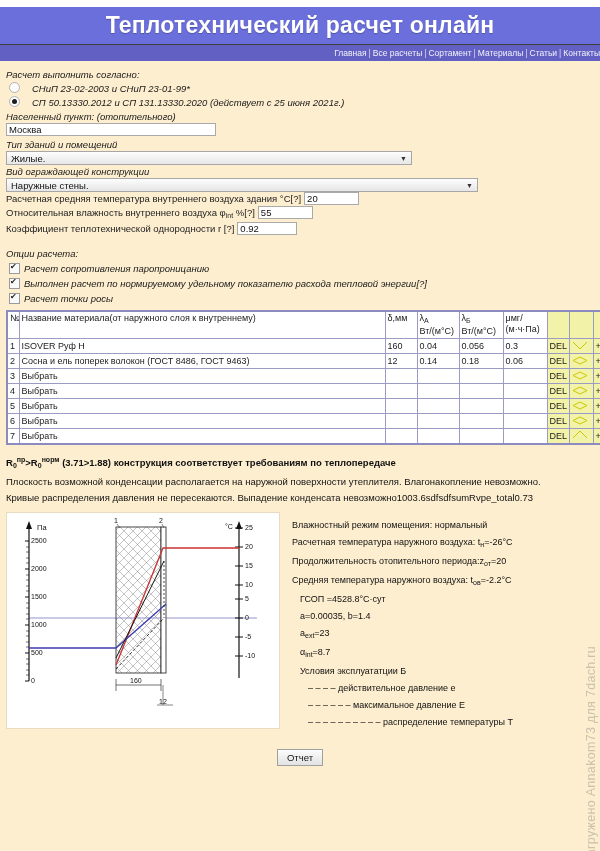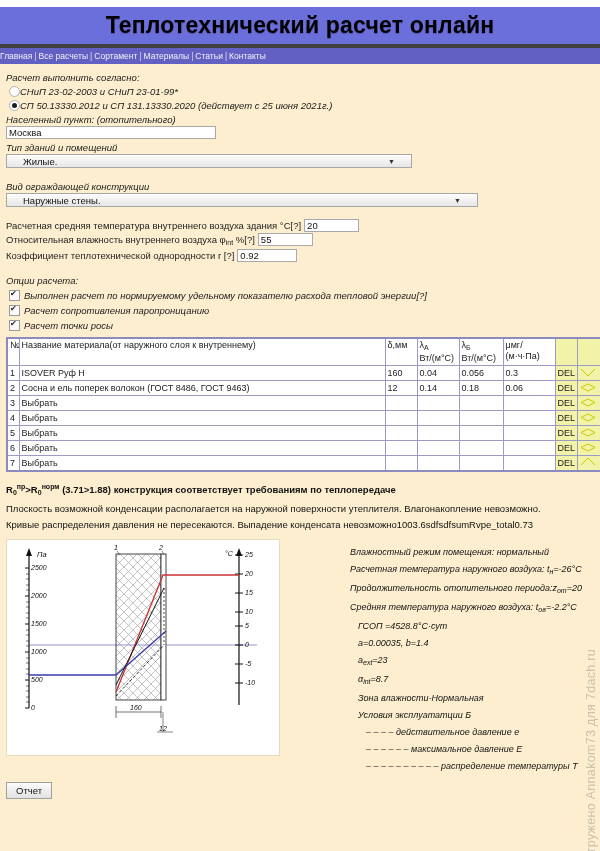--- a/index.html
+++ b/index.html
@@ -26,54 +26,54 @@
     background: #ffffff;
   }
   .header {
     background: #6b6fdc;
     height: 37px;
     display: flex;
     align-items: center;
     justify-content: center;
   }
   .header .title {
-    color: #000000;
+    color: #ffffff;
     font-size: 23px;
     font-weight: bold;
     letter-spacing: 0.2px;
     text-shadow: 0 1px 1px rgba(0,0,0,0.25);
   }
   .navbar {
     background: #6360c4;
     height: 16px;
     display: flex;
     align-items: center;
-    justify-content: flex-start;
-    border-top: 4px solid #404040;
+    justify-content: flex-end;
+    border-top: 1px solid #404040;
   }
   .navbar .navinner {
     color: #f0f0f8;
     font-size: 8.5px;
     white-space: nowrap;
   }
   .navbar .navlink { color: #f2f2fa; text-decoration: none; }
   .navbar .sep { color: #d8d8ee; padding: 0 2px; }
 
   
   .content {
     background: #fdeecf;
     padding: 7px 6px 0 6px;
     box-sizing: border-box;
     height: 807px;
     position: relative;
   }
   .lbl { font-size: 9.5px; color: #1a1a1a; line-height: 13px; display:block;font-style:italic; }
   .row { margin: 0 0 1px 0; display: flex; align-items: center; }
 
-  .radio-row { display: flex; align-items: center; gap: 0; margin: 1px 0 1px 3px; }
+  .radio-row { display: flex; gap: 12px; margin: 1px 0 1px 3px; }
   .radio {
     width: 9px; height: 9px; border-radius: 50%;
     border: 1px solid #b3b3b3; background: #fdfdfd;
     display: inline-block; position: relative; flex: none;
   }
   .radio.checked::after {
     content: ""; position: absolute; left: 2px; top: 2px;
     width: 5px; height: 5px; border-radius: 50%; background: #1c1c1c;
   }
   .text-input {
@@ -89,26 +89,26 @@
   }
   .inp-town { width: 210px; display:block; margin-bottom: 2px;}
   .inp-small { width: 55px; }
   .inp-mid { width: 60px; }
 
   .select {
     border: 1px solid #a7a7a7;
     background: linear-gradient(#fdfdfd, #e6e6e6);
     height: 14px;
     font-size: 9.5px;
-    padding: 0 16px;
+    padding: 0 4px;
     box-sizing: border-box;
     display: flex; align-items: center;
     justify-content: space-between;
     color: #111;
-    margin-bottom: 12px;
+    margin-bottom: 0;
   }
   .select .caret { font-size: 7px; color: #333; }
   .sel-a { width: 406px; }
   .sel-b { width: 472px; align-items: center; }
 
   .inline-lbl { font-size: 9.5px; margin-right: 3px; }
   .sub { font-size: 7px; vertical-align: -2px; }
 
   .chk-row { display: flex; align-items: center; gap: 4px; margin: 2px 0 2px 3px; }
   .chkbox {
@@ -146,54 +146,53 @@
     height: 26px;
     vertical-align: top;
     line-height: 11px;
     background: #ffffff;
   }
   .c-num { width: 12px; text-align: left; }
   .c-name { width: 366px; }
   .c-d { width: 32px; }
   .c-la { width: 42px; }
   .c-lb { width: 44px; }
-  .c-mu { width: 52px; }
+  .c-mu { width: 44px; }
   .c-del { width: 22px; background: #f2f2a8 !important; text-align:center; font-size:8px; }
   .c-ic { width: 24px; background: #f2f2a8 !important; text-align:center; }
   .c-plus { width: 14px; background: #f2f2a8 !important; text-align:center; font-size:9px; }
   .diamond { display:inline-block; width:16px; height:9px; }
 
   
   .res { margin-top: 7px; font-size: 9.5px; line-height: 16px; color:#111; }
   .res b { font-weight: bold; }
   .sup { font-size: 7px; vertical-align: 4px; }
   .sb { font-size: 7px; vertical-align: -2px; }
 
   
-  .lower { display: flex; margin-top: 6px; font-style: italic; }
+  .lower { display: flex; margin-top: 6px; }
   .chartbox {
     width: 272px; height: 215px;
     background: #ffffff;
     border: 1px solid #e7dcc2;
     position: relative;
     flex: none;
   }
   .rightcol {
     flex: 1;
-    padding-left: 28px;
+    padding-left: 12px;
     padding-top: 5px;
     font-size: 9px;
     line-height: 17px;
     color: #111;
     overflow: hidden;
-    margin-left: 42px;
   }
   .legend-line { white-space: nowrap; }
 
-  .btnwrap { margin-top: 7px; }
+  .btnwrap { text-align: center; margin-top: 18px; }
   .btn {
     display: inline-block;
     border: 1px solid #a0a0a0;
     background: linear-gradient(#fcfcfc, #e2e2e2);
     font-size: 9.5px;
     padding: 2px 9px;
     color: #111;
     font-family: "Liberation Sans", sans-serif;
   }
   .watermark {
@@ -264,25 +263,25 @@
 
     <div class="row" style="margin-top:3px;">
       <span class="inline-lbl">Коэффициент теплотехнической однородности r [?]</span>
       <input class="text-input inp-mid" value="0.92" style="">
     </div>
 
     <span class="lbl" style="margin-top:12px;">Опции расчета:</span>
 
     <div class="chk-row">
       <span class="chkbox"></span>
-      <span class="lbl">Выполнен расчет по нормируемому удельному показателю расхода тепловой энергии[?]</span>
+      <span class="lbl">Расчет сопротивления паропроницанию</span>
     </div>
     <div class="chk-row">
       <span class="chkbox"></span>
-      <span class="lbl">Расчет сопротивления паропроницанию</span>
+      <span class="lbl">Выполнен расчет по нормируемому удельному показателю расхода тепловой энергии[?]</span>
     </div>
     <div class="chk-row">
       <span class="chkbox"></span>
       <span class="lbl">Расчет точки росы</span>
     </div>
 
     <table class="mat">
       <thead>
         <tr>
           <th class="hdr c-num">№</th>
@@ -507,21 +506,20 @@
 
       <div class="rightcol">
         <div>Влажностный режим помещения: нормальный</div>
         <div><span>Расчетная температура наружного воздуха: t</span><span class="sb">н</span><span>=-26°C</span></div>
         <div><span>Продолжительность отопительного периода:z</span><span class="sb">от</span><span>=20</span></div>
         <div><span>Средняя температура наружного воздуха: t</span><span class="sb">ов</span><span>=-2.2°C</span></div>
         <div style="padding-left:8px;">ГСОП =4528.8°С·сут</div>
         <div style="padding-left:8px;">a=0.00035, b=1.4</div>
         <div style="padding-left:8px;"><span>a</span><span class="sb">ext</span><span>=23</span></div>
         <div style="padding-left:8px;"><span>α</span><span class="sb">int</span><span>=8.7</span></div>
-        <div style="padding-left:8px;">Зона влажности-Нормальная</div>
         <div style="padding-left:8px;">Условия эксплуататции Б</div>
         <div class="legend-line" style="padding-left:16px;"><span>– – – –</span> <span>действительное давление e</span></div>
         <div class="legend-line" style="padding-left:16px;"><span>– – – – – –</span> <span>максимальное давление E</span></div>
         <div class="legend-line" style="padding-left:16px;"><span>– – – – – – – – – –</span> <span>распределение температуры Т</span></div>
       </div>
     </div>
 
     <div class="btnwrap">
       <span class="btn">Отчет</span>
     </div>

